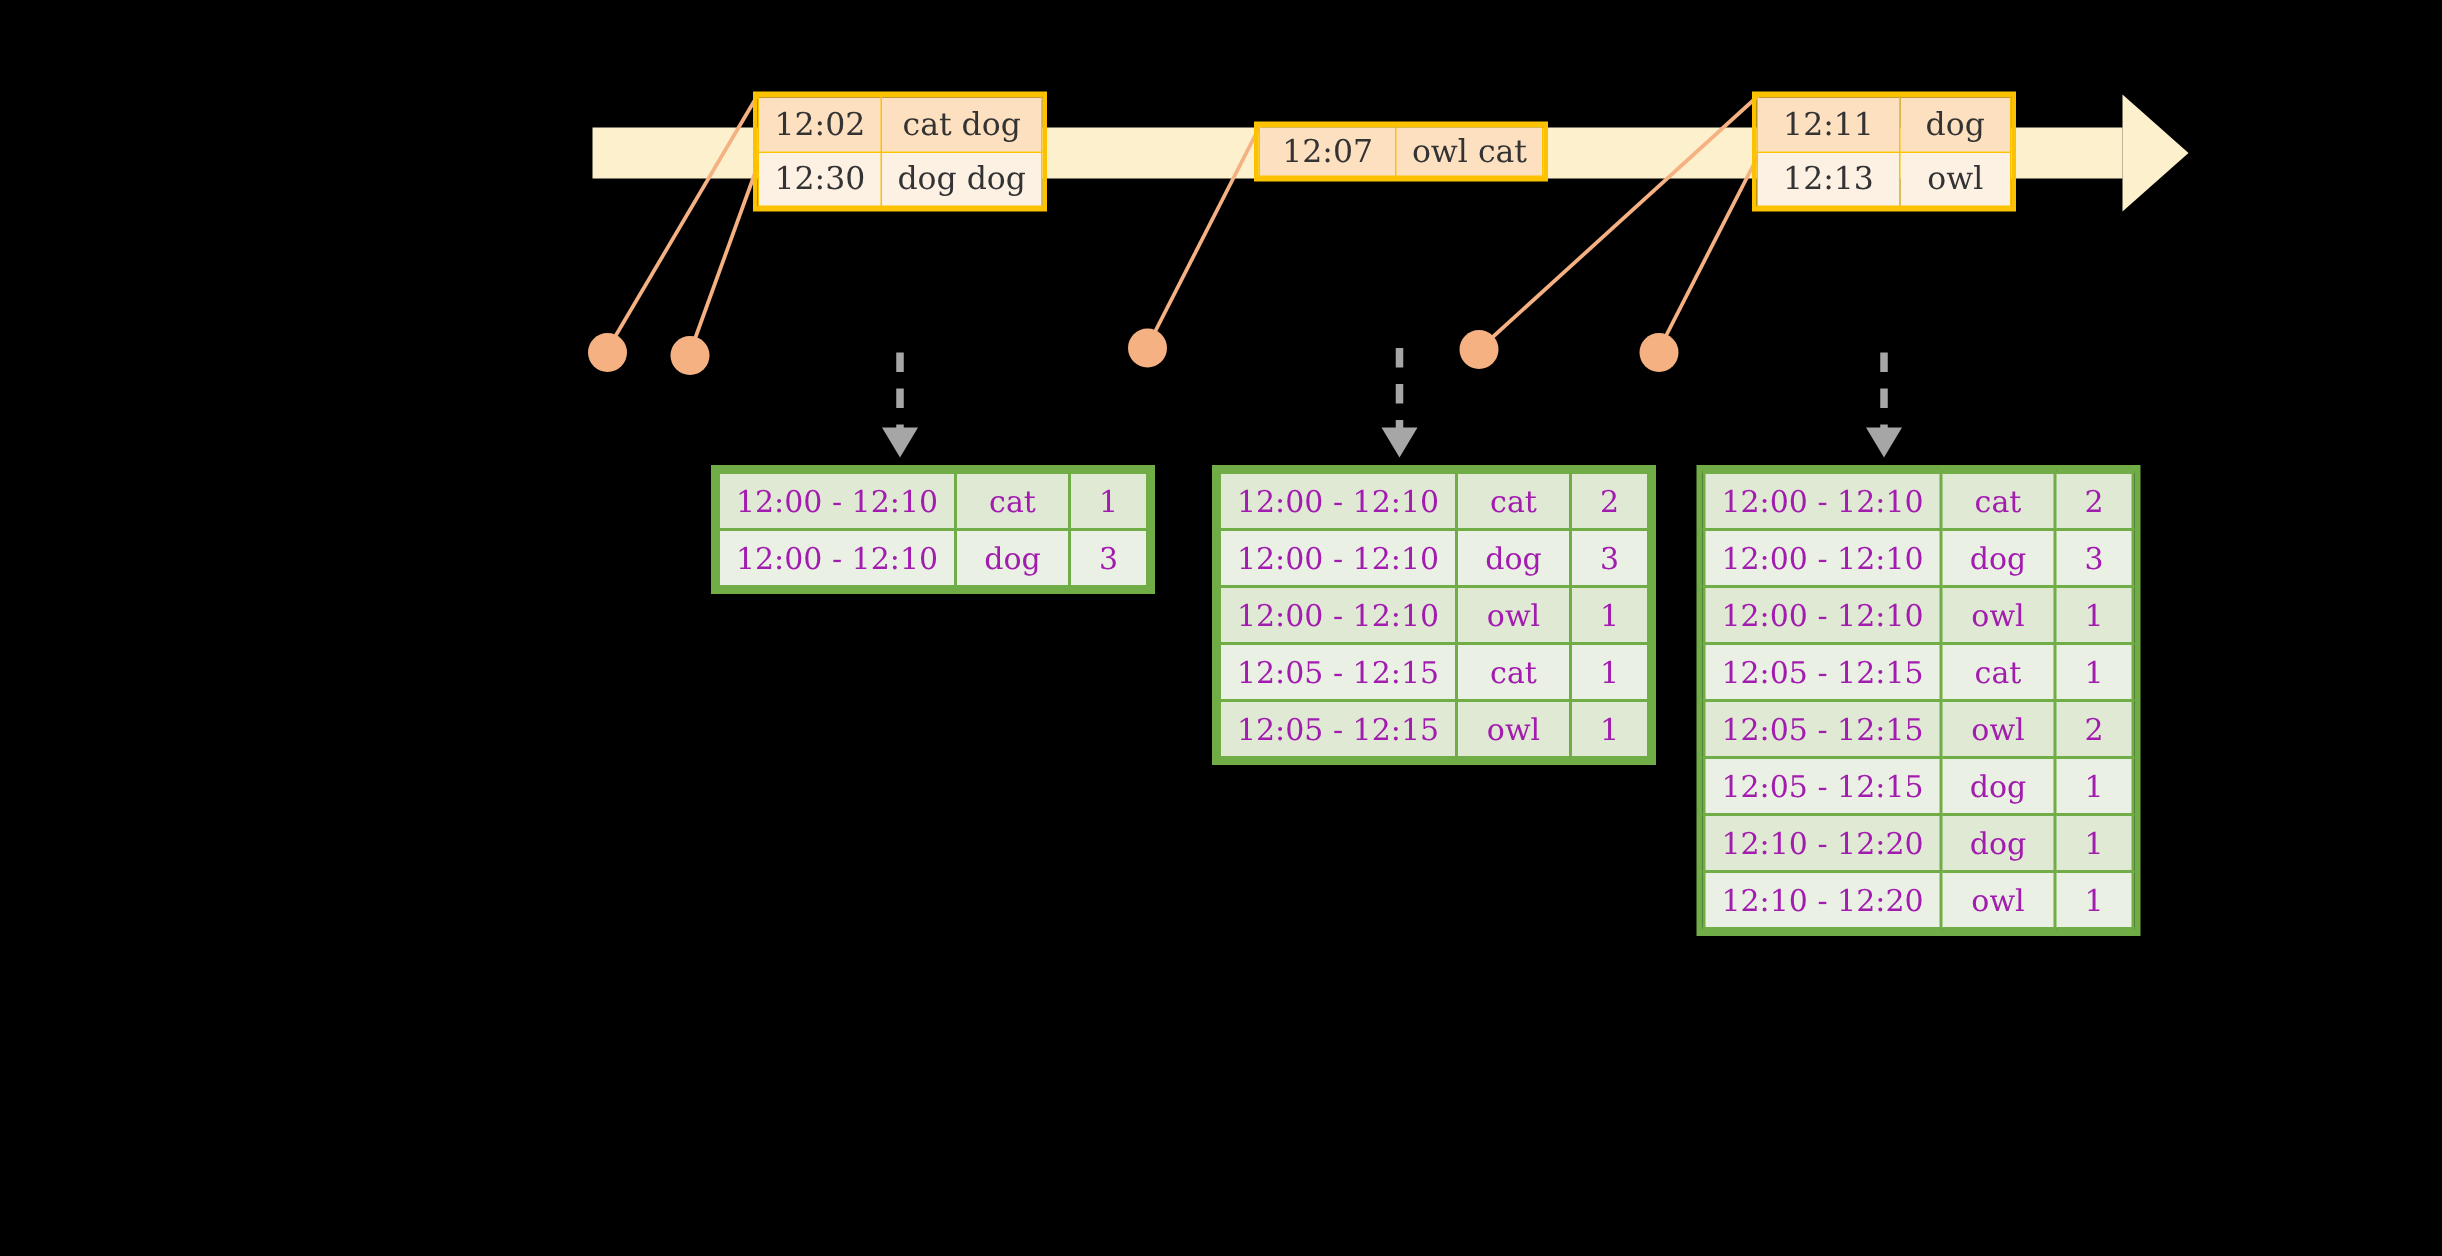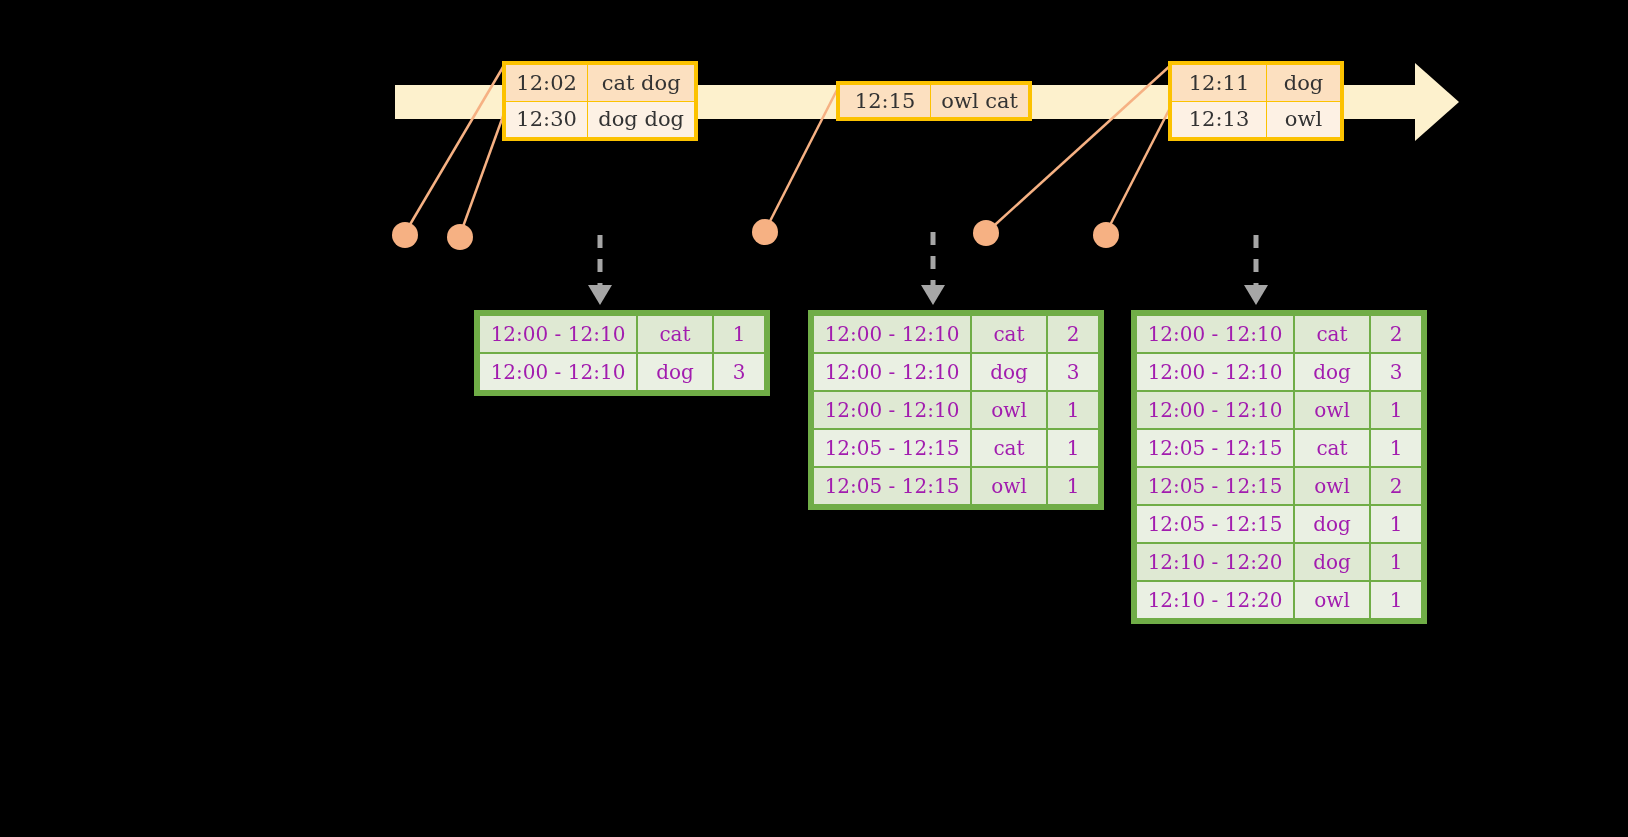--- a/index.html
+++ b/index.html
@@ -162,21 +162,21 @@
         <td class="c-words">dog dog</td>
       </tr>
     </tbody>
       </table>
   </div>
 
   <div class="event-box" id="event-box-2">
     <table>
       <tbody>
           <tr class="r0">
-        <td class="c-time">12:15</td>
+        <td class="c-time">12:07</td>
         <td class="c-words">owl cat</td>
       </tr>
     </tbody>
       </table>
   </div>
 
   <div class="event-box" id="event-box-3">
     <table>
       <tbody>
           <tr class="r0">

